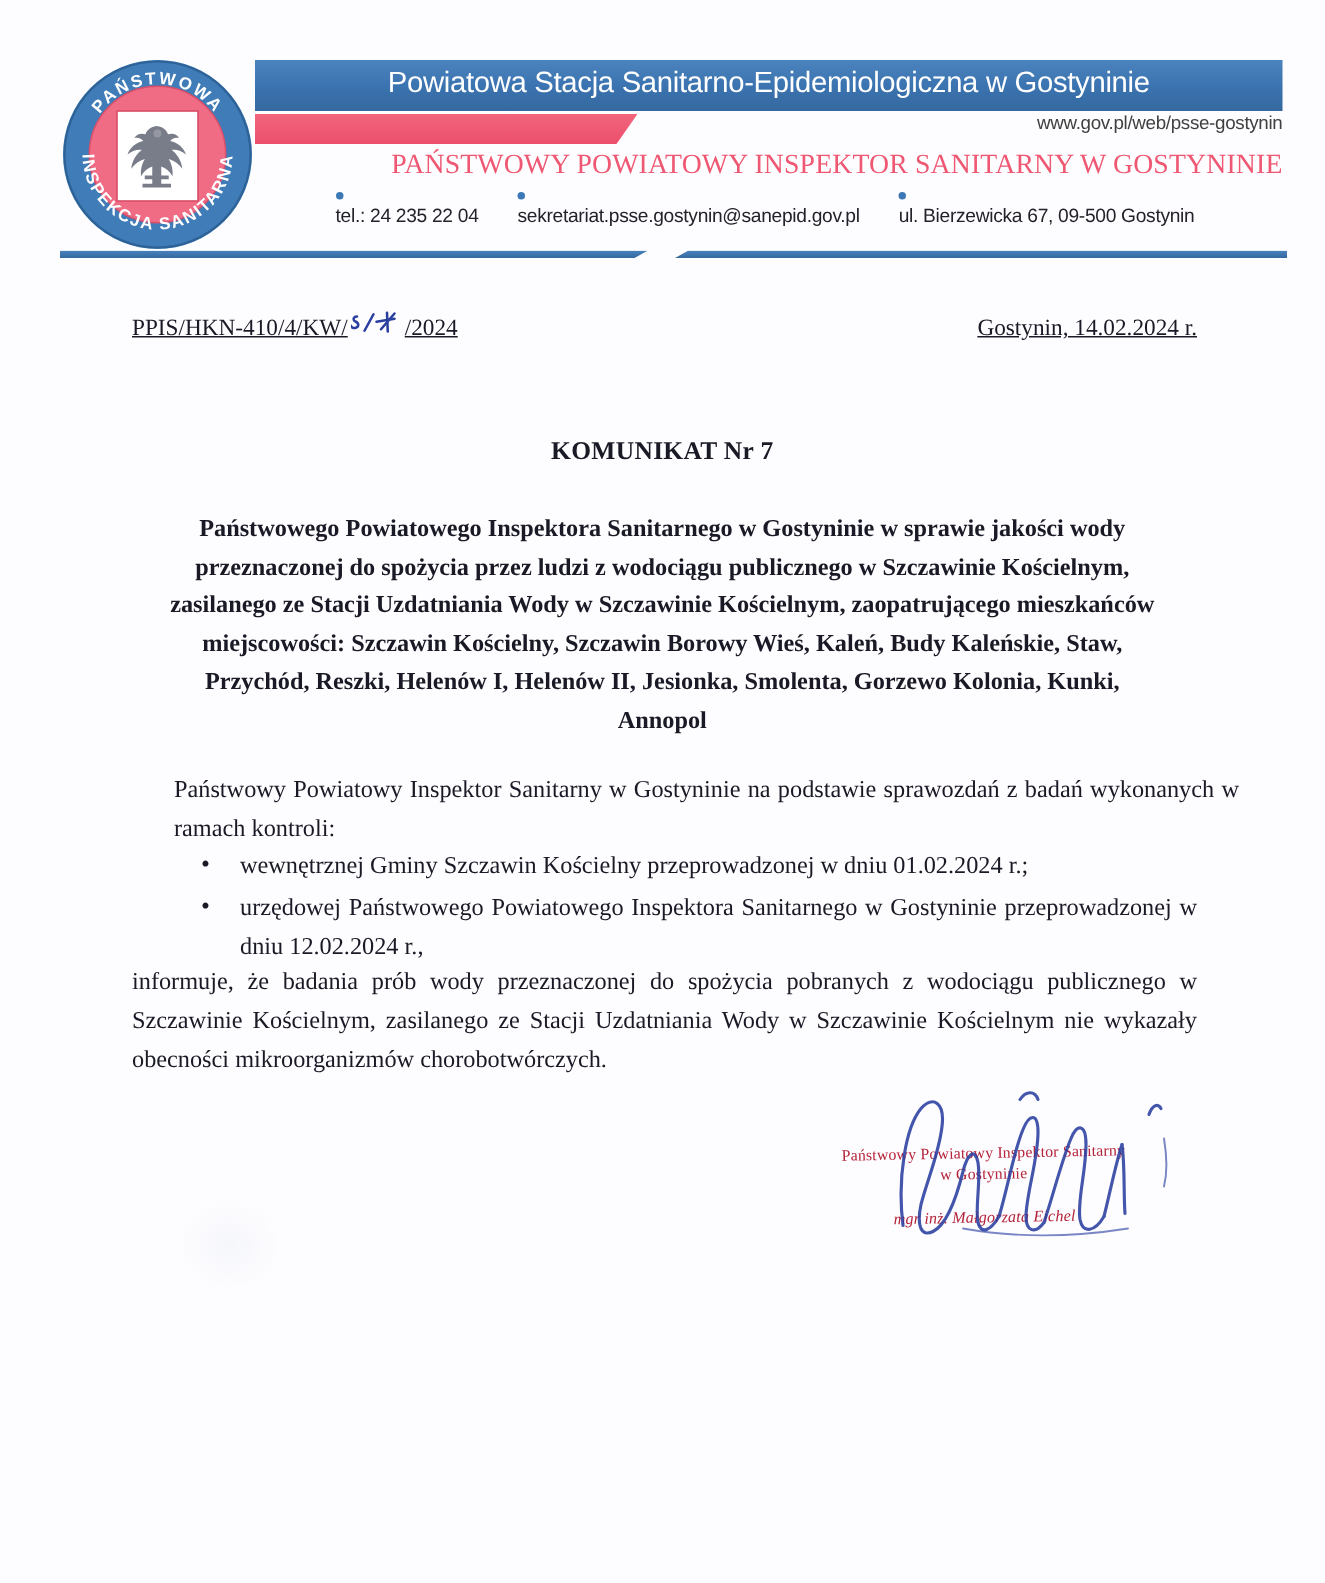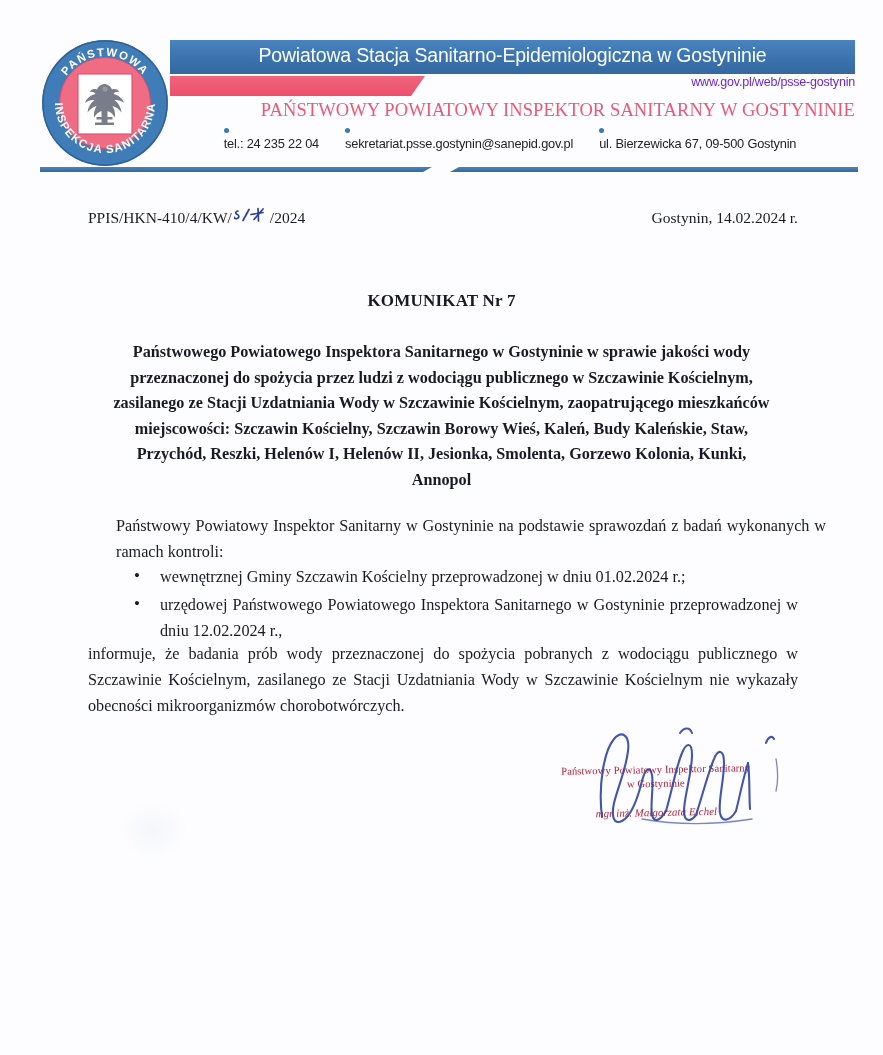--- a/index.html
+++ b/index.html
@@ -83,21 +83,21 @@
     background: linear-gradient(180deg, #f2647c 0%, #ec4f6c 100%);
     clip-path: polygon(0 0, 100% 0, calc(100% - 14px) 100%, 0 100%);
   }
 
   .url-line {
     position: absolute;
     right: 0;
     top: 39px;
     font-family: "Liberation Sans", sans-serif;
     font-size: 12.5px;
-    color: #6d28d9;
+    color: #404040;
     letter-spacing: -0.2px;
     white-space: nowrap;
   }
 
   .inspector-line {
     position: absolute;
     left: 8px;
     top: 64px;
     width: 692px;
     text-align: right;
@@ -156,20 +156,21 @@
   
   .ref-row {
     position: absolute;
     left: 88px;
     top: 203px;
     width: 710px;
     display: flex;
     justify-content: space-between;
     align-items: baseline;
     font-size: 15.5px;
+    text-decoration: underline;
   }
   .ref-no { white-space: nowrap; display: inline-flex; align-items: baseline; gap: 2px; }
   .hand-mark {
     display: inline-block;
     width: 34px;
     height: 20px;
     position: relative;
     top: 3px;
   }
   .place-date { white-space: nowrap; }

